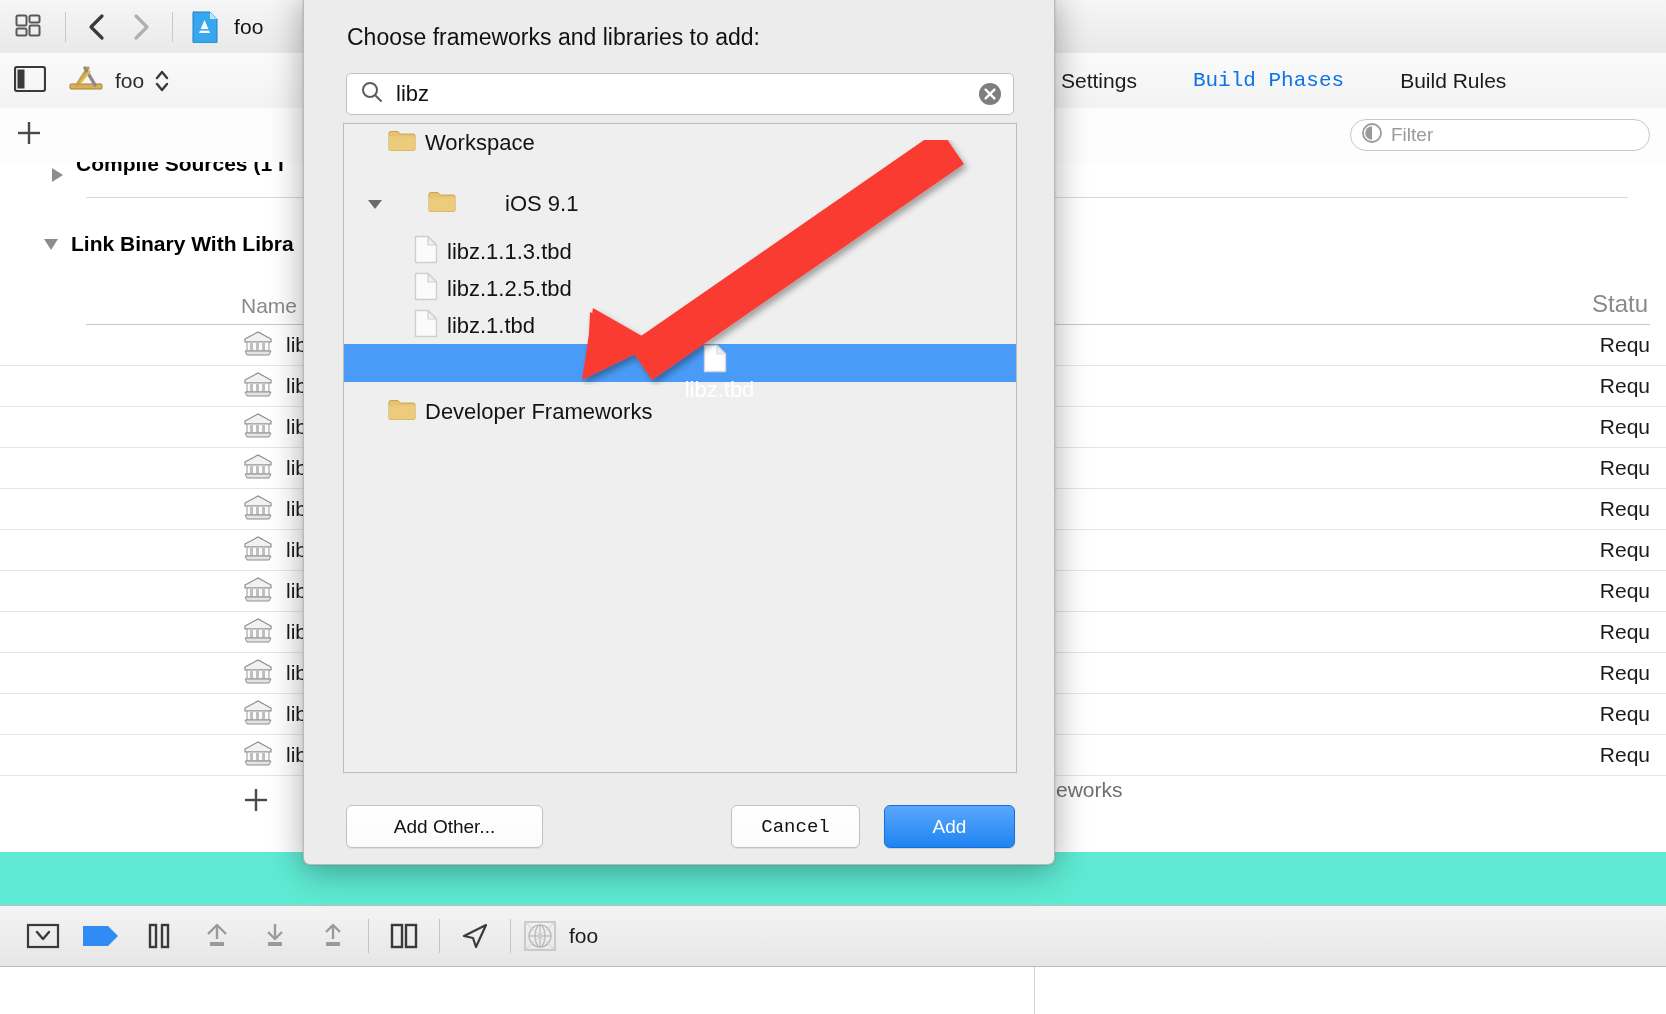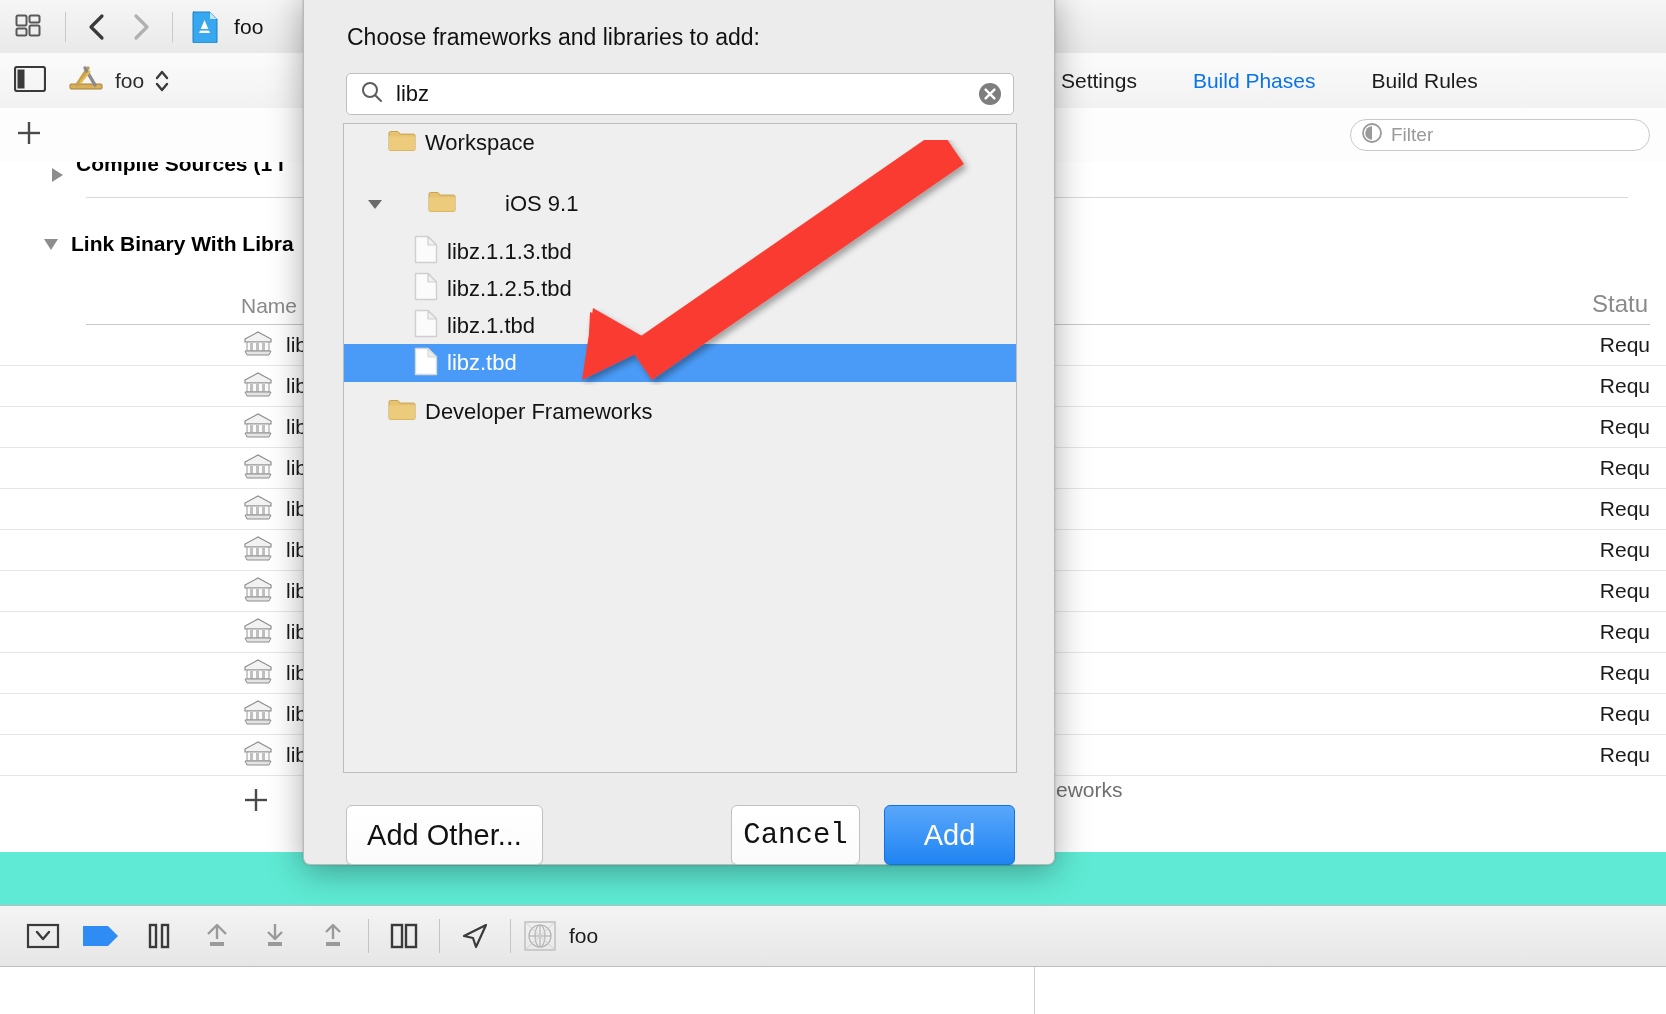--- a/index.html
+++ b/index.html
@@ -27,21 +27,21 @@
     background:linear-gradient(#fbfbfb,#f2f2f2);
     border-bottom:1px solid #c4c4c4;
     display:flex;align-items:center;
   }
   .jb-left{display:flex;align-items:center;padding-left:14px;width:1030px;height:55px;box-sizing:border-box;}
   .jb-proj{font-size:21px;color:#2b2b2b;margin-left:11px;}
   .jb-stepper{margin-left:10px;display:flex;flex-direction:column;align-items:center;justify-content:center;}
   .jb-divider{width:1px;height:55px;background:#c4c4c4;}
   .jb-tabs{display:flex;align-items:center;height:55px;flex:1;padding-left:30px;box-sizing:border-box;gap:56px;}
   .jb-tab{font-size:21px;color:#1b1b1b;white-space:nowrap;}
-  .jb-tab.active{color:#0a74e8;}
+  .jb-tab.active{color:#0a74e8;font-family:Liberation Mono, monospace;}
 
   .xc-subbar{
     position:absolute;left:0;top:108px;width:1666px;height:54px;
     background:#fdfdfd;border-bottom:1px solid #d6d6d6;
     display:flex;align-items:center;
   }
   .sb-left{width:1030px;height:54px;display:flex;align-items:center;padding-left:14px;box-sizing:border-box;}
   .sb-divider{width:1px;height:54px;background:#d6d6d6;}
   .sb-right{flex:1;height:54px;display:flex;align-items:center;justify-content:flex-end;padding-right:16px;box-sizing:border-box;}
   .filter-box{
@@ -105,29 +105,29 @@
 
   .listbox{
     position:absolute;left:39px;top:131px;width:674px;height:650px;
     background:#efefef;border:1px solid #bdbdbd;box-sizing:border-box;overflow:hidden;
   }
   .lrow{display:flex;align-items:center;height:37px;padding-left:22px;box-sizing:border-box;}
   .lrow.pad-top{margin-top:13px;gap:40px;}
   .lrow .disc{width:22px;display:flex;align-items:center;}
   .lrow .lbl{font-size:22px;color:#131313;margin-left:9px;white-space:nowrap;}
   .lrow.file{padding-left:70px;}
-  .lrow.selected{background:#4a9bf7;height:38px;}
+  .lrow.selected{background:#4a9bf7;height:38px;flex-direction:column;}
   .lrow.selected .lbl{color:#fff;}
   .spacer-6{height:11px;}
 
   .btnrow{position:absolute;left:0;top:805px;width:752px;height:60px;}
   .btn{
-    position:absolute;height:60px;border-radius:6px;
+    position:absolute;height:43px;border-radius:6px;
     display:flex;align-items:center;justify-content:center;
-    font-size:29px;box-sizing:border-box;
+    font-size:19px;box-sizing:border-box;
   }
   .btn-plain{
     background:linear-gradient(#ffffff,#fbfbfb);
     border:1px solid #c2c2c2;color:#111;
     box-shadow:0 1px 1px rgba(0,0,0,.07);
   }
   .btn-primary{
     background:linear-gradient(#5aa7fb,#1f84f2);
     border:1px solid #1272d8;color:#fff;
     box-shadow:0 1px 1px rgba(0,0,0,.12);

